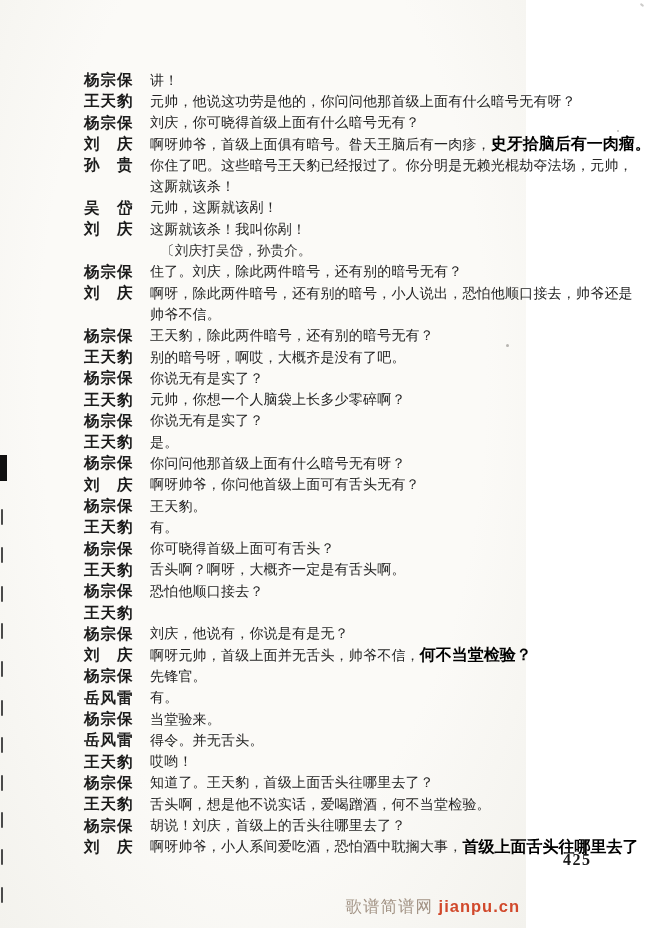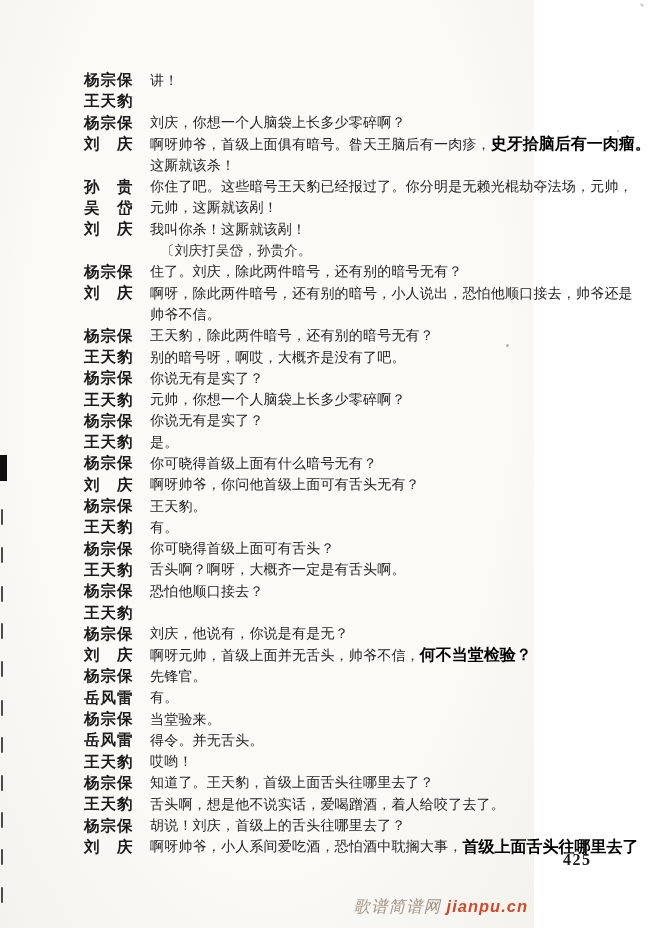--- a/index.html
+++ b/index.html
@@ -9,21 +9,20 @@
     height: 928px;
     overflow: hidden;
     font-family: "Liberation Sans", sans-serif;
   }
   .page {
     position: relative;
     width: 526px;
     height: 928px;
     background: #faf9f5;
     background-image: radial-gradient(ellipse at 50% 40%, #fbfaf7 60%, #f3f2ed 100%);
-    padding-left: 8px;
   }
   .script-body {
     position: absolute;
     left: 84px;
     top: 70px;
     width: 545px;
   }
   .line {
     display: flex;
     align-items: center;
@@ -58,21 +57,20 @@
     letter-spacing: 1.5px;
     color: #1a1a1a;
   }
   .watermark {
     position: absolute;
     right: 6px;
     top: 896px;
     font-size: 16.5px;
     letter-spacing: 1px;
     white-space: nowrap;
-    font-style: italic;
   }
   .watermark .wm-name { color: #a39486; }
   .watermark .wm-url  { font-weight: bold; }
   .scan-mark {
     position: absolute;
     left: 1px;
     width: 2px;
     height: 16px;
     background: #4a4a4a;
     border-radius: 1px;
@@ -95,45 +93,46 @@
 
 <div class="page">
 
   <div class="script-body">
       <div class="line dialogue">
         <span class="speaker">杨宗保</span>
         <span class="text">讲！</span>
       </div>
       <div class="line dialogue">
         <span class="speaker">王天豹</span>
-      </div>
-      <div class="line dialogue">
-        <span class="speaker">杨宗保</span>
-        <span class="text">刘庆，你想一个人脑袋上长多少零碎啊？</span>
+        <span class="text">元帅，他说这功劳是他的，你问问他那首级上面有什么暗号无有呀？</span>
+      </div>
+      <div class="line dialogue">
+        <span class="speaker">杨宗保</span>
+        <span class="text">刘庆，你可晓得首级上面有什么暗号无有？</span>
       </div>
       <div class="line dialogue">
         <span class="speaker">刘　庆</span>
         <span class="text">啊呀帅爷，首级上面俱有暗号。昝天王脑后有一肉疹，</span>
         <b>史牙拾脑后有一肉瘤。</b>
+      </div>
+      <div class="line dialogue">
+        <span class="speaker">孙　贵</span>
+        <span class="text">你住了吧。这些暗号王天豹已经报过了。你分明是无赖光棍劫夺法场，元帅，</span>
       </div>
       <div class="line continuation">
         <span class="speaker"></span>
         <span class="text">这厮就该杀！</span>
       </div>
       <div class="line dialogue">
-        <span class="speaker">孙　贵</span>
-        <span class="text">你住了吧。这些暗号王天豹已经报过了。你分明是无赖光棍劫夺法场，元帅，</span>
-      </div>
-      <div class="line dialogue">
         <span class="speaker">吴　岱</span>
         <span class="text">元帅，这厮就该剐！</span>
       </div>
       <div class="line dialogue">
         <span class="speaker">刘　庆</span>
-        <span class="text">我叫你杀！这厮就该剐！</span>
+        <span class="text">这厮就该杀！我叫你剐！</span>
       </div>
       <div class="line stage-direction">
         <span class="speaker"></span>
         <span class="text">〔刘庆打吴岱，孙贵介。</span>
       </div>
       <div class="line dialogue">
         <span class="speaker">杨宗保</span>
         <span class="text">住了。刘庆，除此两件暗号，还有别的暗号无有？</span>
       </div>
       <div class="line dialogue">
@@ -163,21 +162,21 @@
       <div class="line dialogue">
         <span class="speaker">杨宗保</span>
         <span class="text">你说无有是实了？</span>
       </div>
       <div class="line dialogue">
         <span class="speaker">王天豹</span>
         <span class="text">是。</span>
       </div>
       <div class="line dialogue">
         <span class="speaker">杨宗保</span>
-        <span class="text">你可晓得首级上面有什么暗号无有？</span>
+        <span class="text">你问问他那首级上面有什么暗号无有呀？</span>
       </div>
       <div class="line dialogue">
         <span class="speaker">刘　庆</span>
         <span class="text">啊呀帅爷，你问他首级上面可有舌头无有？</span>
       </div>
       <div class="line dialogue">
         <span class="speaker">杨宗保</span>
         <span class="text">王天豹。</span>
       </div>
       <div class="line dialogue">
@@ -227,21 +226,21 @@
       <div class="line dialogue">
         <span class="speaker">王天豹</span>
         <span class="text">哎哟！</span>
       </div>
       <div class="line dialogue">
         <span class="speaker">杨宗保</span>
         <span class="text">知道了。王天豹，首级上面舌头往哪里去了？</span>
       </div>
       <div class="line dialogue">
         <span class="speaker">王天豹</span>
-        <span class="text">舌头啊，想是他不说实话，爱喝蹭酒，着人给咬了去了。</span>
+        <span class="text">舌头啊，想是他不说实话，爱喝蹭酒，何不当堂检验。</span>
       </div>
       <div class="line dialogue">
         <span class="speaker">杨宗保</span>
         <span class="text">胡说！刘庆，首级上的舌头往哪里去了？</span>
       </div>
       <div class="line dialogue">
         <span class="speaker">刘　庆</span>
         <span class="text">啊呀帅爷，小人系间爱吃酒，恐怕酒中耽搁大事，</span>
         <b>首级上面舌头往哪里去了</b>
       </div>

